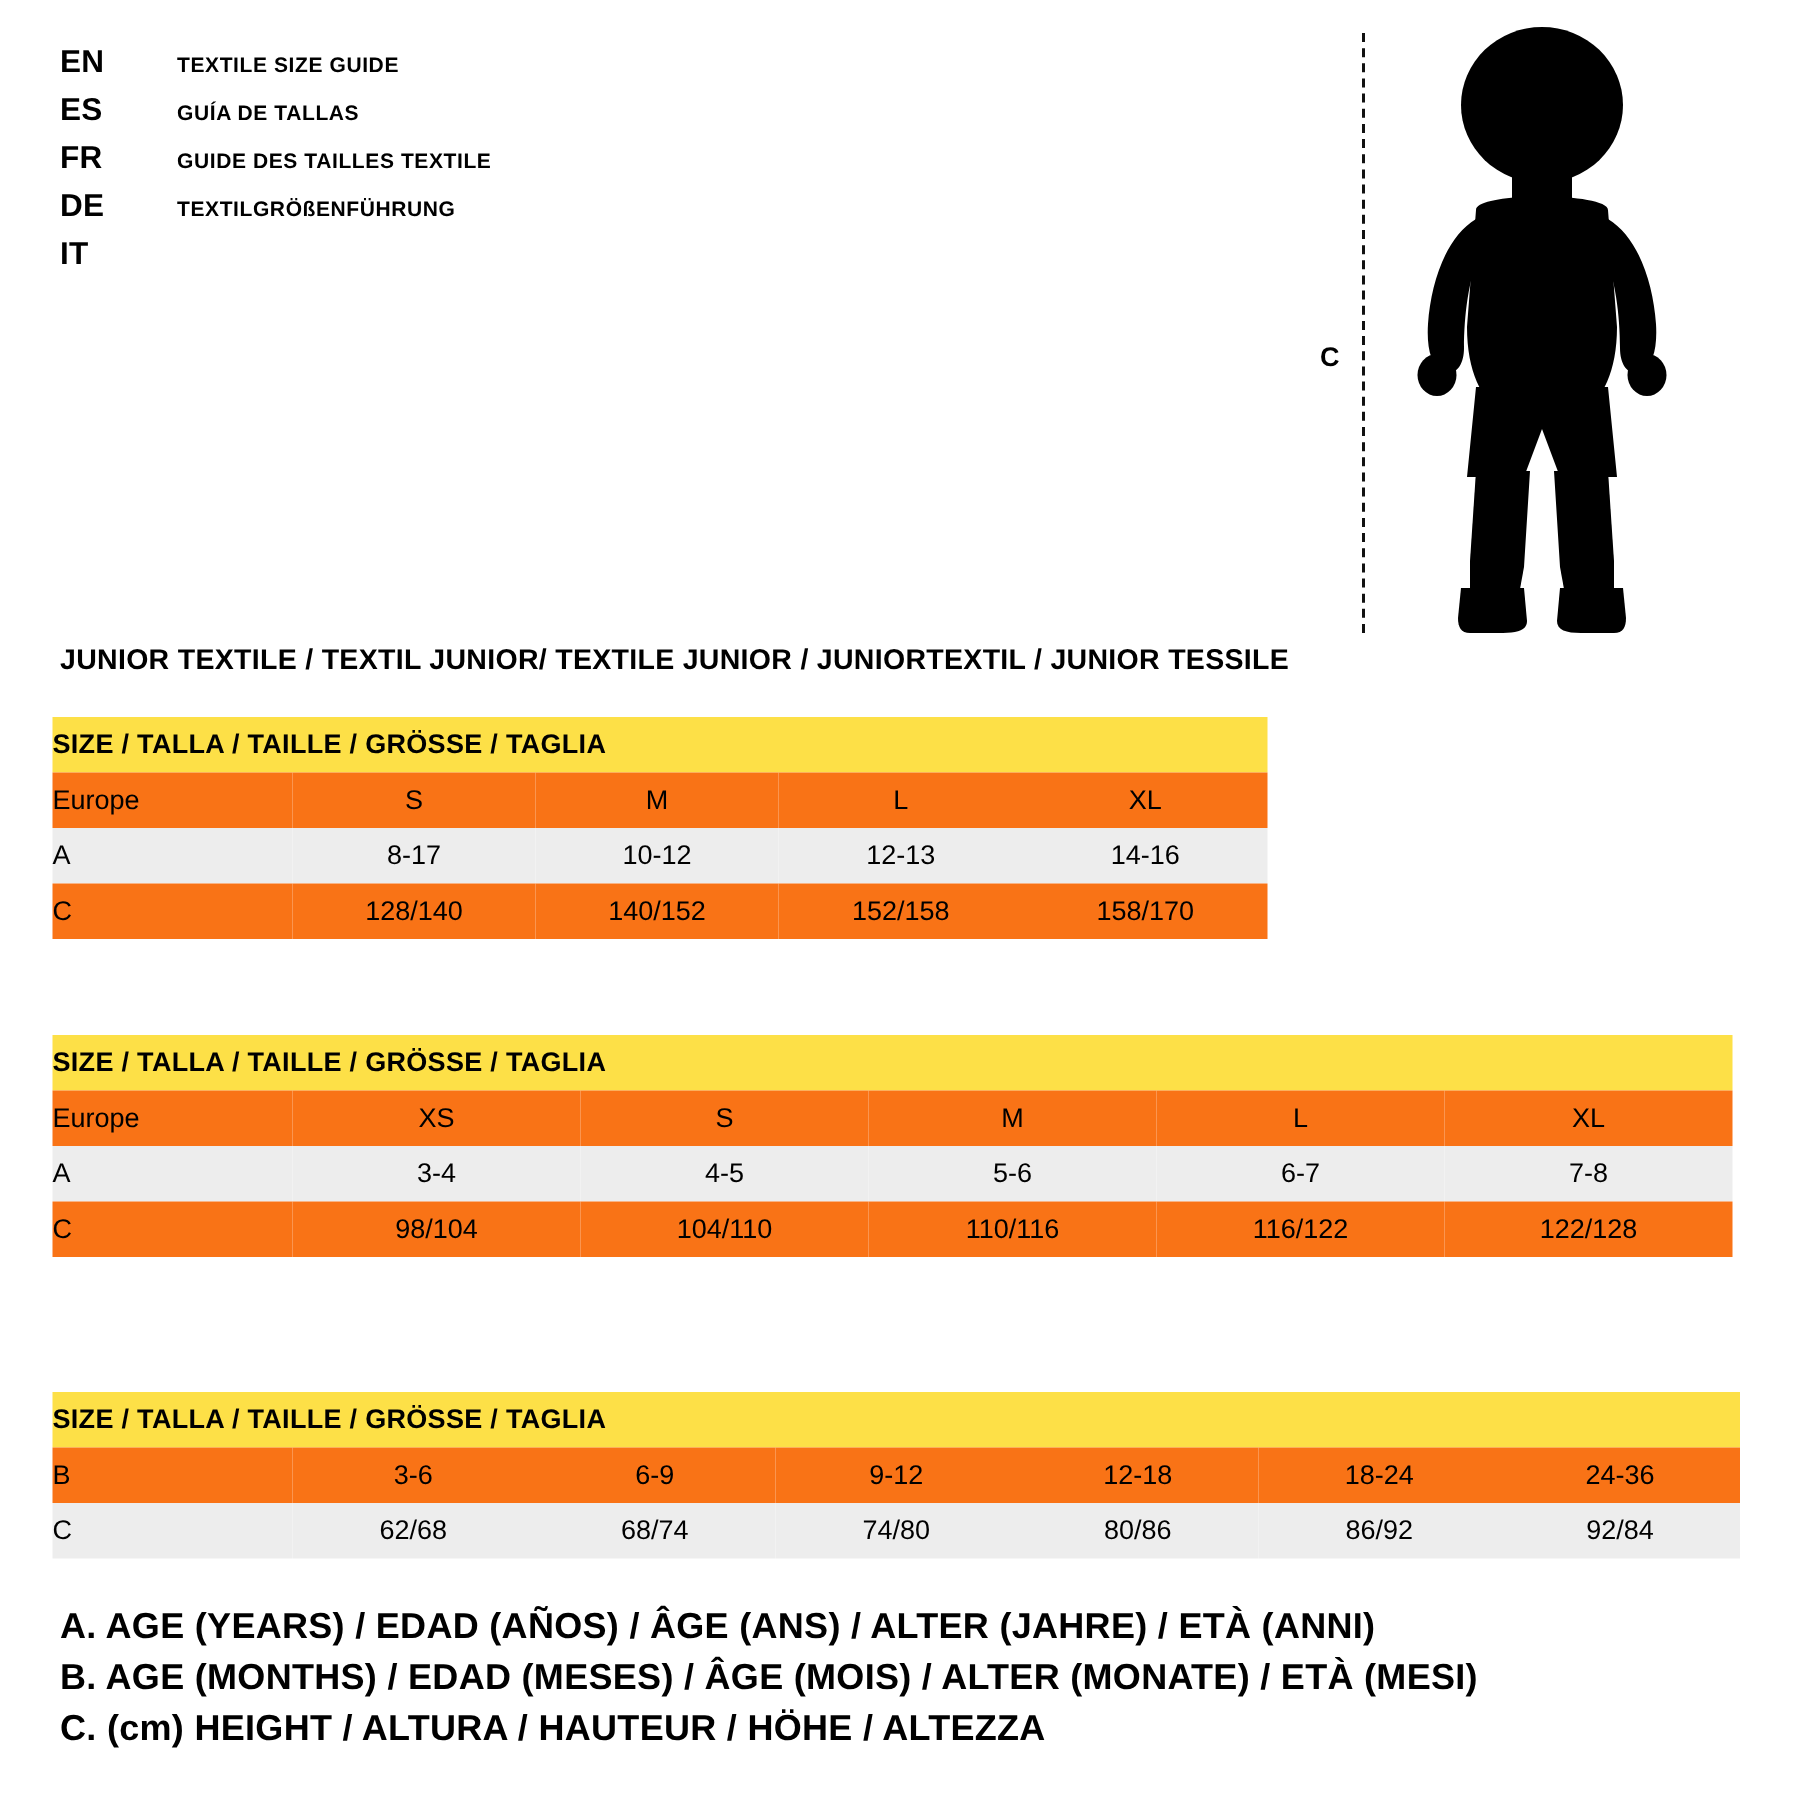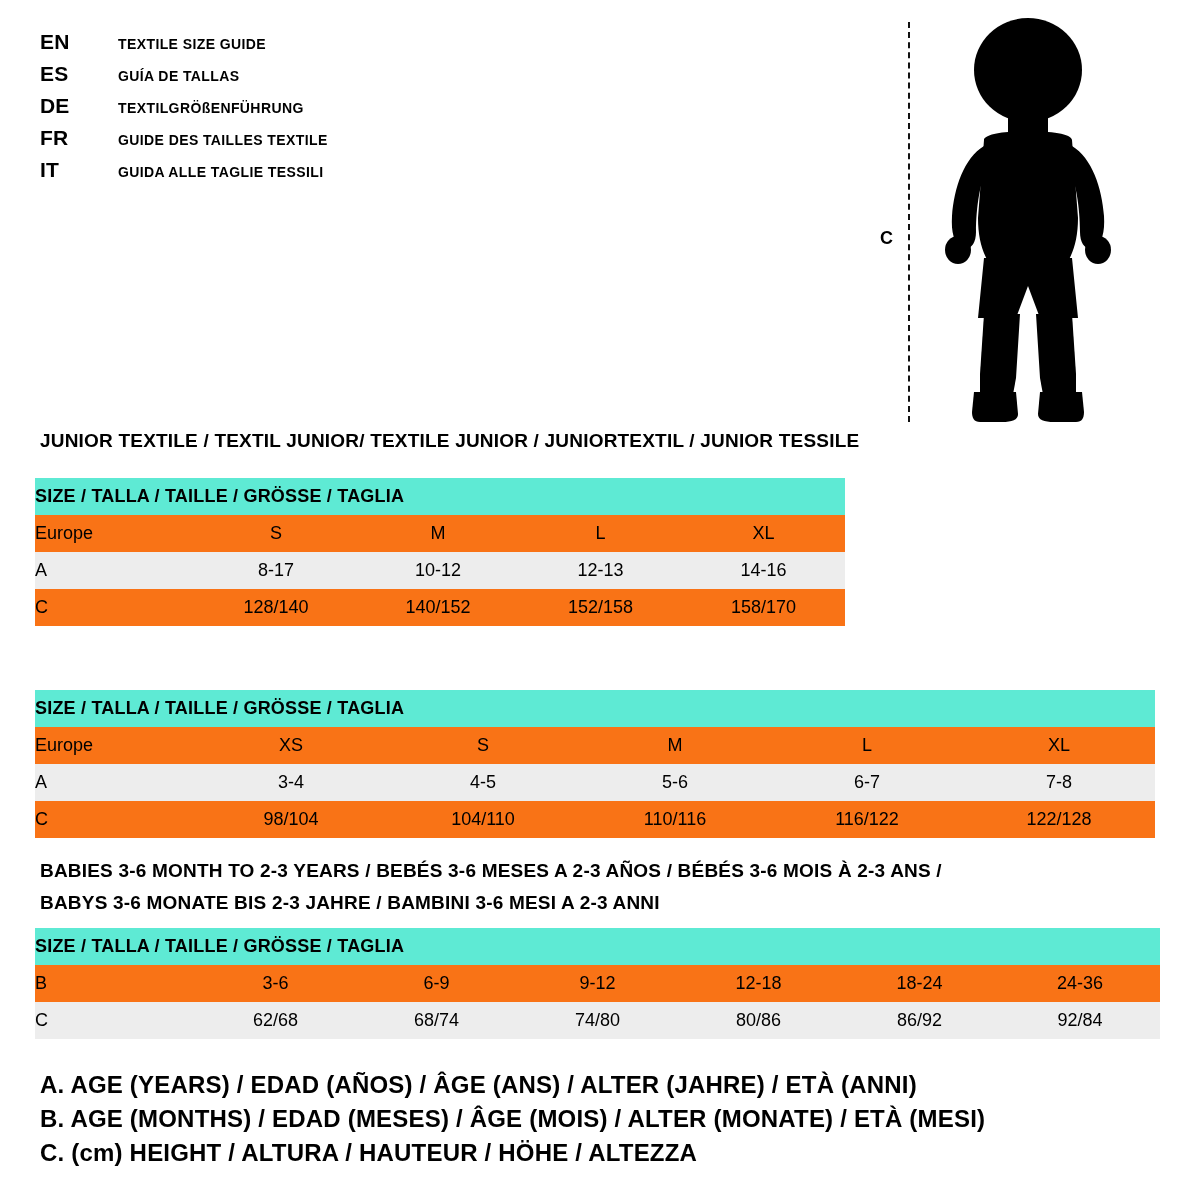--- a/index.html
+++ b/index.html
@@ -93,21 +93,21 @@
     border-collapse: collapse;
     table-layout: fixed;
     font-size: 18px;
   }
   table.size-table td {
     padding: 5px 0 5px 0;
     height: 27px;
     vertical-align: middle;
   }
   .row-head td {
-    background: #5eead4;
+    background: #fde047;
     font-weight: 700;
     letter-spacing: 0.2px;
     padding-left: 8px;
   }
   .row-alt td { background: #ededed; }
   .row-plain td { background: #f97316; }
   .cell-label {
     padding-left: 8px;
     text-align: left;
     font-weight: 400;
@@ -140,30 +140,29 @@
   <div class="lang-block">
     <div class="lang-row">
       <span class="lang-code">EN</span>
       <span class="lang-text">TEXTILE SIZE GUIDE</span>
     </div>
     <div class="lang-row">
       <span class="lang-code">ES</span>
       <span class="lang-text">GUÍA DE TALLAS</span>
     </div>
     <div class="lang-row">
+      <span class="lang-code">FR</span>
+      <span class="lang-text">GUIDE DES TAILLES TEXTILE</span>
+    </div>
+    <div class="lang-row">
       <span class="lang-code">DE</span>
       <span class="lang-text">TEXTILGRÖßENFÜHRUNG</span>
     </div>
     <div class="lang-row">
-      <span class="lang-code">FR</span>
-      <span class="lang-text">GUIDE DES TAILLES TEXTILE</span>
-    </div>
-    <div class="lang-row">
       <span class="lang-code">IT</span>
-      <span class="lang-text">GUIDA ALLE TAGLIE TESSILI</span>
     </div>
   </div>
 
   <div class="figure-area">
     <div class="c-label">C</div>
     <div class="c-line"></div>
     <div class="silhouette">
       <svg viewBox="0 0 200 405" width="200" height="405" xmlns="http://www.w3.org/2000/svg">
         <g fill="#000000">
 
@@ -267,24 +266,20 @@
         <td class="cell-label">C</td>
         <td class="cell-val">98/104</td>
         <td class="cell-val">104/110</td>
         <td class="cell-val">110/116</td>
         <td class="cell-val">116/122</td>
         <td class="cell-val">122/128</td>
       </tr>
     </tbody>
   </table>
 
-  <div class="section-title" style="top:855px; line-height:32px;">
-    <span class="line2">BABIES 3-6 MONTH TO 2-3 YEARS / BEBÉS 3-6 MESES A 2-3 AÑOS / BÉBÉS 3-6 MOIS À 2-3 ANS /</span>
-    <span class="line2">BABYS 3-6 MONATE BIS 2-3 JAHRE / BAMBINI 3-6 MESI A 2-3 ANNI</span>
-  </div>
 
   <table class="size-table" style="left:35px; top:928px; width:1125px;">
     <colgroup>
       <col style="width:160px">
       <col style="width:161px">
       <col style="width:161px">
       <col style="width:161px">
       <col style="width:161px">
       <col style="width:161px">
       <col style="width:160px">

